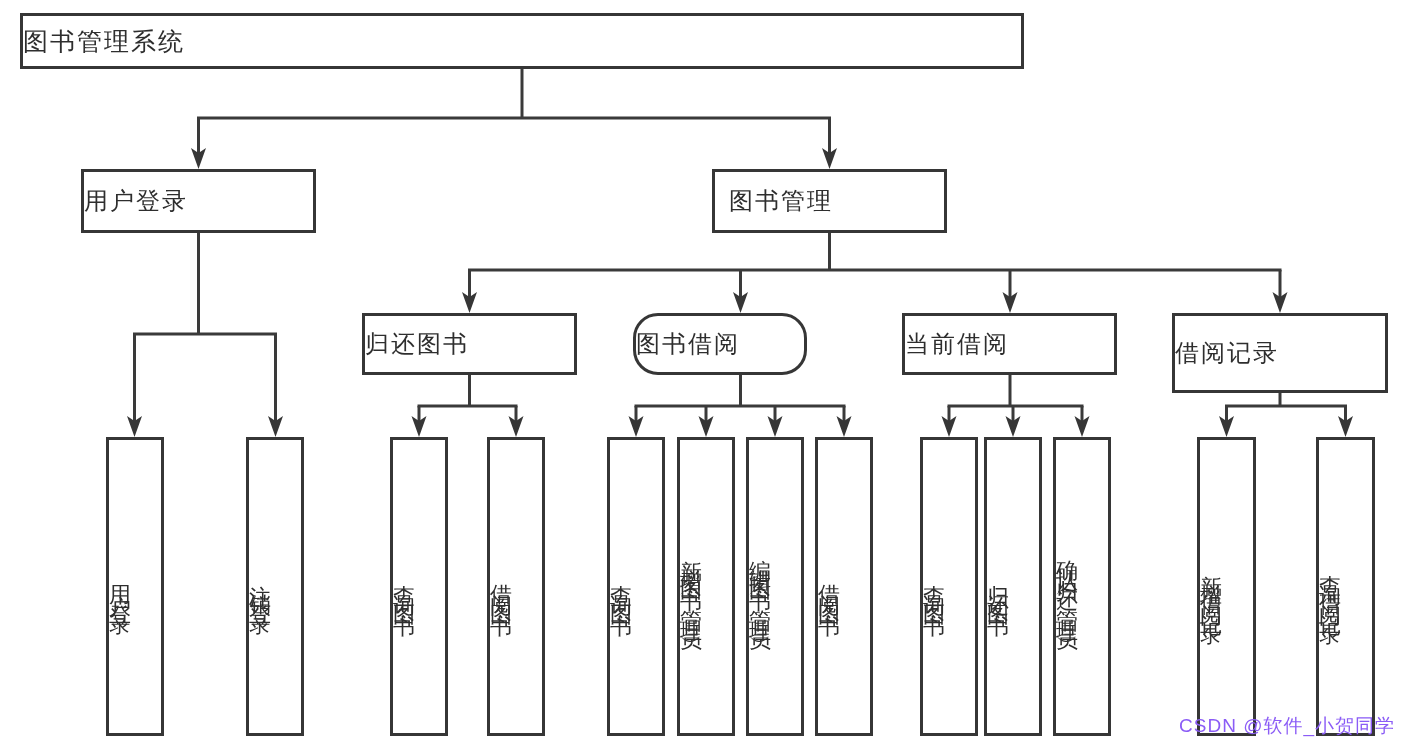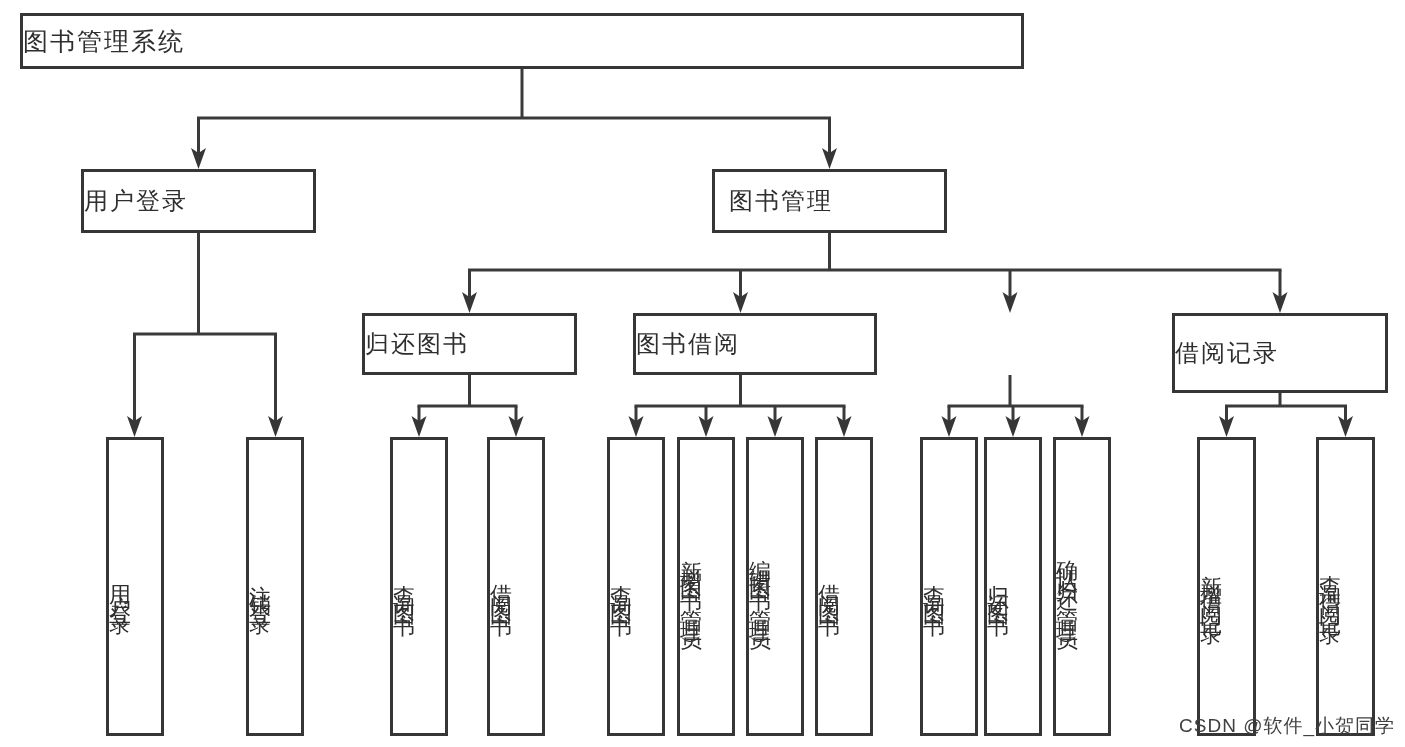--- a/index.html
+++ b/index.html
@@ -14,21 +14,21 @@
     z-index:2;color:#2e2e2e;text-align:center;
   }
   .hbox{font-size:24px;letter-spacing:2px;}
   .root{font-size:25px;}
   .vbox .vtext{
     writing-mode:vertical-rl;text-orientation:mixed;
     font-size:22px;letter-spacing:10px;line-height:1;white-space:nowrap;
   }
   .watermark{
     position:absolute;right:10px;bottom:8px;z-index:3;
-    font-size:19px;color:#404040;letter-spacing:1px;white-space:nowrap;
+    font-size:19px;color:#8b5cf6;letter-spacing:1px;white-space:nowrap;
   }
 </style>
 </head>
 <body>
 
 <div class="canvas">
 
   <svg class="lines" width="1405" height="747" viewBox="0 0 1405 747">
     <g stroke="#3a3a3a" stroke-width="3" fill="none">
 
@@ -102,22 +102,25 @@
   <div class="box hbox" style="left:81px;top:169px;width:235px;height:64px;">
     <span>用户登录</span>
   </div>
   <div class="box hbox" style="left:712px;top:169px;width:235px;height:64px;padding-left:14px;">
     <span>图书管理</span>
   </div>
 
   <div class="box hbox" style="left:362px;top:313px;width:215px;height:62px;">
     <span>归还图书</span>
   </div>
-  <div class="box hbox" style="left:633px;top:313px;width:244px;height:62px;">
+  <div class="box hbox" style="left:633px;top:313px;width:174px;height:62px;border-radius:25px;">
     <span>图书借阅</span>
+  </div>
+  <div class="box hbox" style="left:902px;top:313px;width:215px;height:62px;">
+    <span>当前借阅</span>
   </div>
   <div class="box hbox" style="left:1172px;top:313px;width:216px;height:80px;">
     <span>借阅记录</span>
   </div>
 
   <div class="box vbox" style="left:106px;top:437px;width:58px;height:299px;">
     <span class="vtext">用户登录</span>
   </div>
   <div class="box vbox" style="left:246px;top:437px;width:58px;height:299px;">
     <span class="vtext">注销登录</span>

